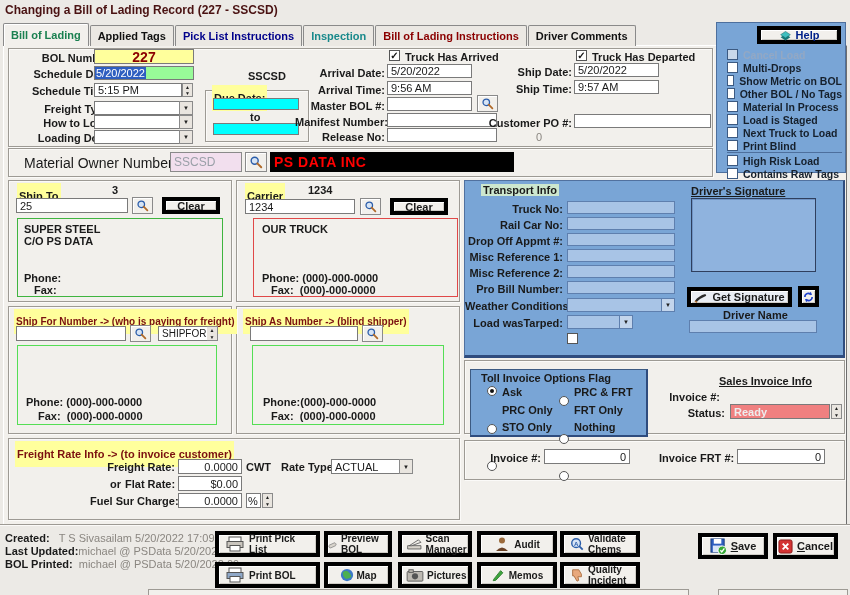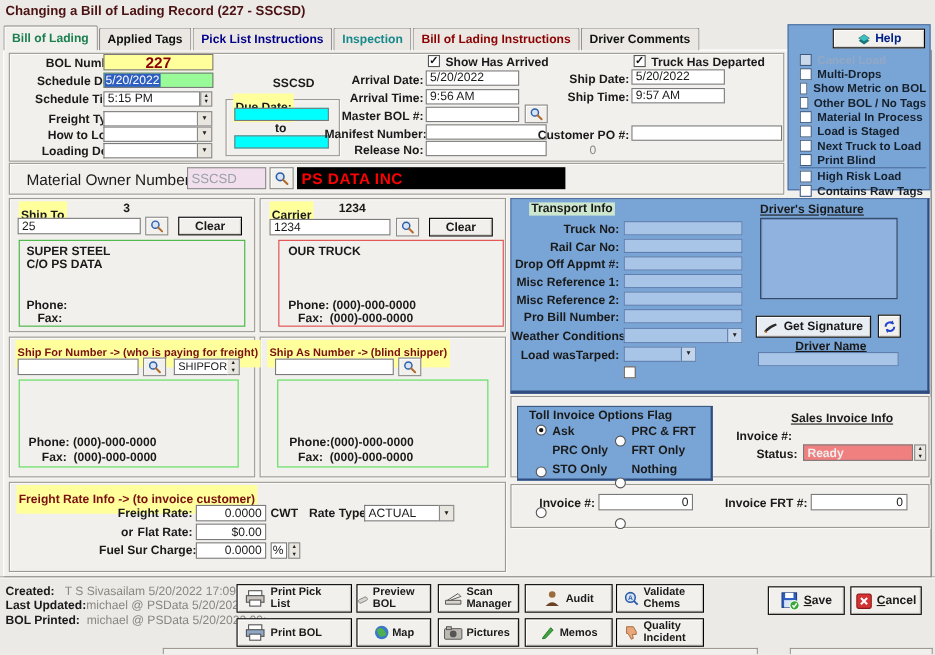--- a/index.html
+++ b/index.html
@@ -5,21 +5,21 @@
   * { margin:0; padding:0; box-sizing:border-box; }
   body { font-family:"Liberation Sans", sans-serif; background:#ECEAE6; }
   .screen { position:relative; width:850px; height:595px; background:#ECEAE6; overflow:hidden; font-size:11px; color:#1a1a1a; }
   .abs { position:absolute; }
   .lbl { font-weight:bold; font-size:11px; white-space:nowrap; }
   .rlbl { text-align:right; }
   .field { background:#fff; border:1px solid #7a7a7a; font-size:11px; padding:0 3px; display:flex; align-items:center; overflow:hidden; white-space:nowrap; }
   .field.num { justify-content:flex-end; }
   .cyanf { background:#00FFFF; }
   .bfield { background:#A8C4E6; border:1px solid #5E7FAE; }
-  .btn { background:#F2F0EC; border:1px solid #000000; box-shadow: inset 1px 1px 0 #ffffff, inset -1px -1px 0 #cfccc6; display:flex; align-items:center; justify-content:center; gap:4px; font-size:11px; font-weight:bold; cursor:default; }
+  .btn { background:#F2F0EC; border:4px solid #000000; box-shadow: inset 1px 1px 0 #ffffff, inset -1px -1px 0 #cfccc6; display:flex; align-items:center; justify-content:center; gap:4px; font-size:11px; font-weight:bold; cursor:default; }
   .btn.small { font-size:10px; }
   .groupbox { border:1px solid #9d9a94; box-shadow: inset 1px 1px 0 #fbfaf8, 1px 1px 0 #fbfaf8; background:#F2F0EC; }
   .page-bg { background:#F2F0EC; border:1px solid; border-color:#ffffff #6e6e6e #6e6e6e #ffffff; }
   .ylab { background:#FFFF9C; font-weight:bold; font-size:11px; padding:7px 2px; white-space:nowrap; }
   .checkbox { width:11px; height:11px; background:#fff; border:1px solid #555; font-size:10px; line-height:9px; text-align:center; font-weight:bold; color:#111; }
   .bluechk { border:1px solid #3c5a82; }
   .radio { width:10px; height:10px; border-radius:50%; background:#fff; border:1px solid #555; position:relative; }
   .radio.sel::after { content:''; position:absolute; left:2px; top:2px; width:4px; height:4px; background:#111; border-radius:50%; }
   .combo { display:flex; align-items:stretch; }
   .combo .cfield { flex:1; border:1px solid #7a7a7a; border-right:none; background:#fff; font-size:11px; padding:0 3px; display:flex; align-items:center; overflow:hidden; white-space:nowrap; }
@@ -107,21 +107,21 @@
 
   <div class="abs lbl" style="left:248px;top:70px;z-index:4;">SSCSD</div>
 
   <div class="abs groupbox" style="left:205px;top:90px;width:104px;height:52px;z-index:3;"></div>
   <div class="abs ylab" style="left:212px;top:85px;z-index:4;">Due Date:</div>
   <div class="abs field cyanf" style="left:213px;top:98px;width:86px;height:12px;z-index:4;"></div>
   <div class="abs lbl" style="left:250px;top:111px;z-index:4;font-weight:bold;">to</div>
   <div class="abs field cyanf" style="left:213px;top:123px;width:86px;height:12px;z-index:4;"></div>
 
   <div class="abs checkbox" style="left:389px;top:50px;z-index:4;">✓</div>
-  <div class="abs lbl" style="left:405px;top:51px;z-index:4;">Show Has Arrived</div>
+  <div class="abs lbl" style="left:405px;top:51px;z-index:4;">Truck Has Arrived</div>
 
   <div class="abs lbl rlbl" style="left:300px;top:67px;width:85px;z-index:4;">Arrival Date:</div>
   <div class="abs field" style="left:387px;top:64px;width:85px;height:14px;z-index:4;">5/20/2022</div>
 
   <div class="abs lbl rlbl" style="left:300px;top:84px;width:85px;z-index:4;">Arrival Time:</div>
   <div class="abs field" style="left:387px;top:81px;width:85px;height:14px;z-index:4;">9:56 AM</div>
 
   <div class="abs lbl rlbl" style="left:300px;top:100px;width:85px;z-index:4;">Master BOL #:</div>
   <div class="abs field" style="left:387px;top:97px;width:85px;height:14px;z-index:4;"></div>
   <div class="abs magbtn" style="left:477px;top:95px;width:21px;height:17px;z-index:4;">

